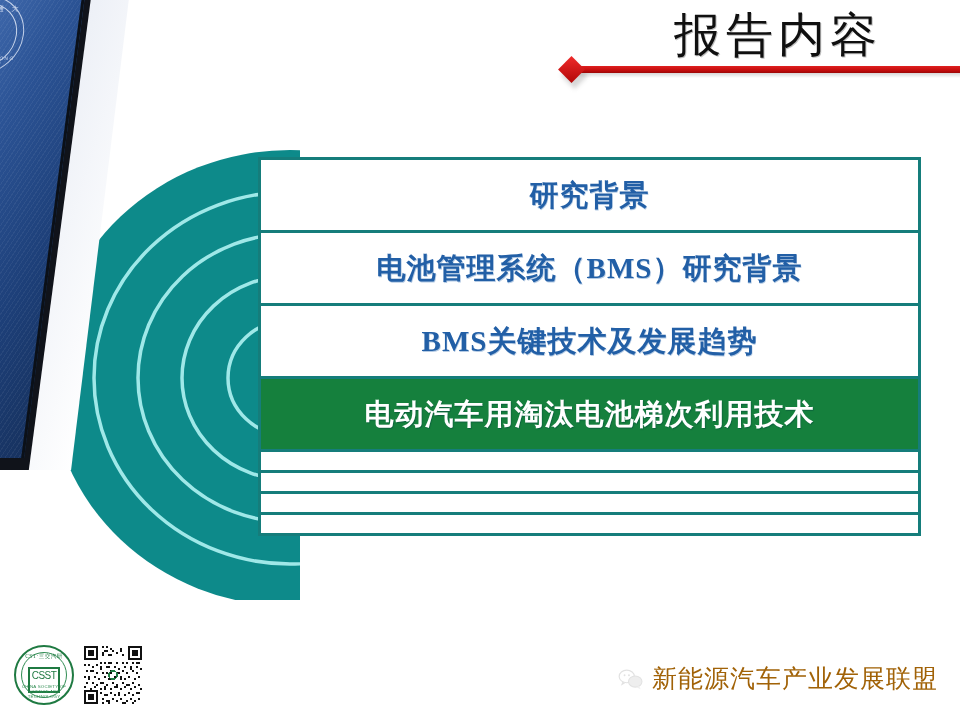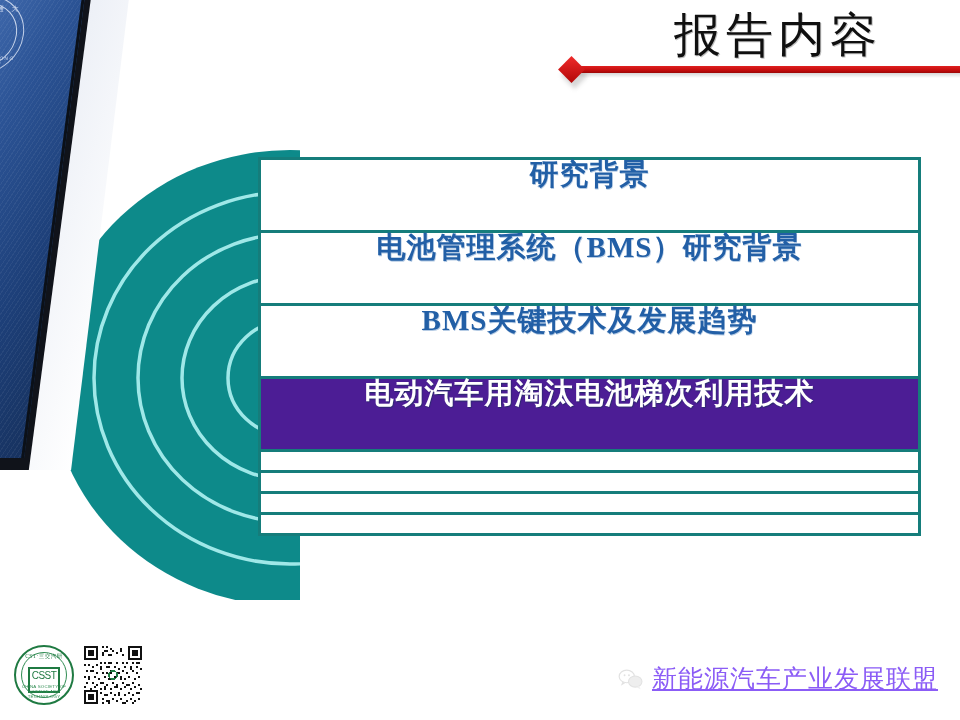--- a/index.html
+++ b/index.html
@@ -154,35 +154,35 @@
     width: 663px;
     border: 3px solid #157d7b;
     border-bottom: none;
     box-sizing: border-box;
   }
   .toc-row {
     border-bottom: 3px solid #157d7b;
     background: #ffffff;
     box-sizing: border-box;
     display: flex;
-    align-items: flex-start;
+    align-items: center;
     justify-content: center;
     height: 73px;
   }
   .toc-row .label {
     color: #225fa6;
     font-size: 29px;
     font-weight: bold;
     letter-spacing: 1px;
     line-height: 1;
     text-shadow: 0.6px 0.6px 0 rgba(120,160,205,0.55);
     white-space: nowrap;
   }
   .toc-row.highlight {
-    background: #4c1d95;
+    background: #15803d;
   }
   .toc-row.highlight .label {
     color: #ffffff;
     text-shadow: 0.8px 0.8px 1px rgba(0,60,60,0.45);
   }
   .toc-row.blank {
     height: 21px;
   }
 
   
@@ -242,25 +242,24 @@
     display: flex;
     align-items: center;
     gap: 8px;
   }
   .watermark .wechat {
     width: 26px; height: 22px;
     color: #e2e2e2;
   }
   .watermark .wm-text {
     font-size: 25px;
-    color: #8b5cf6;
+    color: #a16207;
     letter-spacing: 1px;
     white-space: nowrap;
     font-family: "Liberation Serif", "DejaVu Serif", serif;
-    text-decoration: underline;
   }
 </style>
 </head>
 <body>
 
 <div class="slide">
 
   <svg class="rings" viewBox="0 0 960 720" preserveAspectRatio="none">
     <defs>
       <clipPath id="clip-left">

